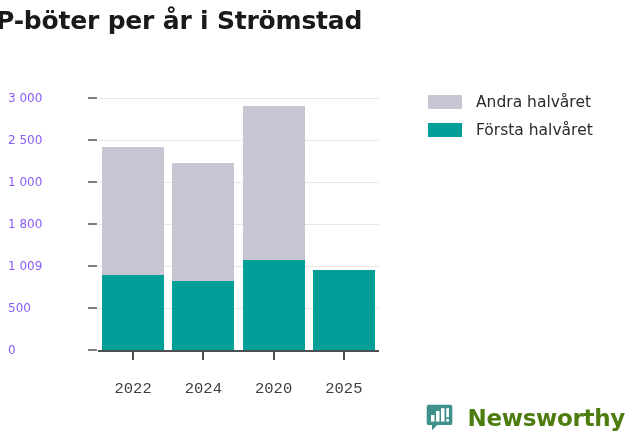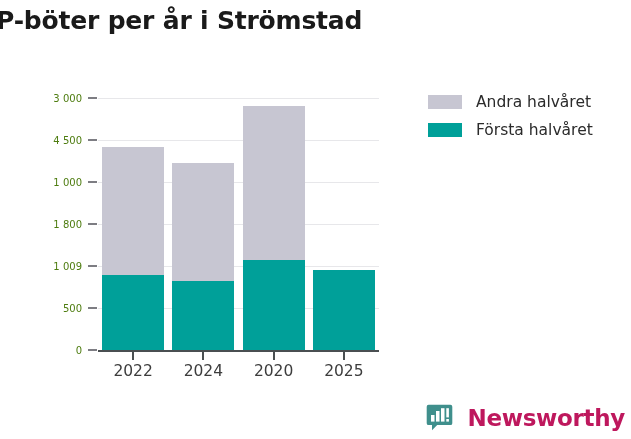--- a/index.html
+++ b/index.html
@@ -50,23 +50,23 @@
     width: 281px;
     height: 2px;
     background: #4a4f51;
   }
 
   
   .ytick-label {
     position: absolute;
     right: 0;
     width: 74px;
-    text-align: right;
-    font-size: 10px;
-    color: #4d7c0f;
+    text-align: left;
+    font-size: 12px;
+    color: #8b5cf6;
     transform: translateY(-50%);
     white-space: nowrap;
   }
   #y-axis-labels {
     position: absolute;
     left: 0;
     top: 0;
     width: 82px;
     height: 439px;
   }
@@ -96,25 +96,26 @@
   
   .xtick-mark {
     position: absolute;
     top: 352px;
     width: 2px;
     height: 8px;
     background: #4a4f51;
   }
   .xtick-label {
     position: absolute;
-    top: 362px;
+    top: 380px;
     width: 80px;
     text-align: center;
     font-size: 15.5px;
     color: #3d3d3d;
+    font-family: Liberation Mono, monospace;
   }
 
   
   #legend {
     position: absolute;
     left: 428px;
     top: 88px;
   }
   .legend-row {
     display: flex;
@@ -139,21 +140,21 @@
     right: 6px;
     bottom: 8px;
     display: flex;
     align-items: center;
   }
   #logo-mark { flex: 0 0 auto; display: block; }
   #logo-text {
     margin-left: 14px;
     font-size: 23px;
     font-weight: bold;
-    color: #be185d;
+    color: #4d7c0f;
     letter-spacing: -0.3px;
   }
 </style>
 </head>
 <body>
 
 <div id="chart-title">P-böter per år i Strömstad</div>
 
 <div id="plot-area">
 
@@ -167,21 +168,21 @@
 
 <div id="axis-baseline"></div>
 
 <div id="y-axis-labels">
 
 <div class="ytick-label" style="top: 350px;">0</div>
     <div class="ytick-label" style="top: 308px;">500</div>
     <div class="ytick-label" style="top: 266px;">1 009</div>
     <div class="ytick-label" style="top: 224px;">1 800</div>
     <div class="ytick-label" style="top: 182px;">1 000</div>
-    <div class="ytick-label" style="top: 140px;">4 500</div>
+    <div class="ytick-label" style="top: 140px;">2 500</div>
     <div class="ytick-label" style="top: 98px;">3 000</div>
   </div>
 
 <div id="bars-layer">
 
 <div class="bar-group" style="position: absolute; left: 102.125px; top: 98px; height: 252px;">
       <div class="bar-seg lower" style="position: absolute; left: 0px; width: 62px; height: 74.76px; bottom: 0px; background: rgb(0, 160, 153);"></div>
       <div class="bar-seg upper" style="position: absolute; left: 0px; width: 62px; height: 128.52px; bottom: 74.76px; background: rgb(199, 198, 210);"></div>
     </div>
     <div class="bar-group" style="position: absolute; left: 172.375px; top: 98px; height: 252px;">

